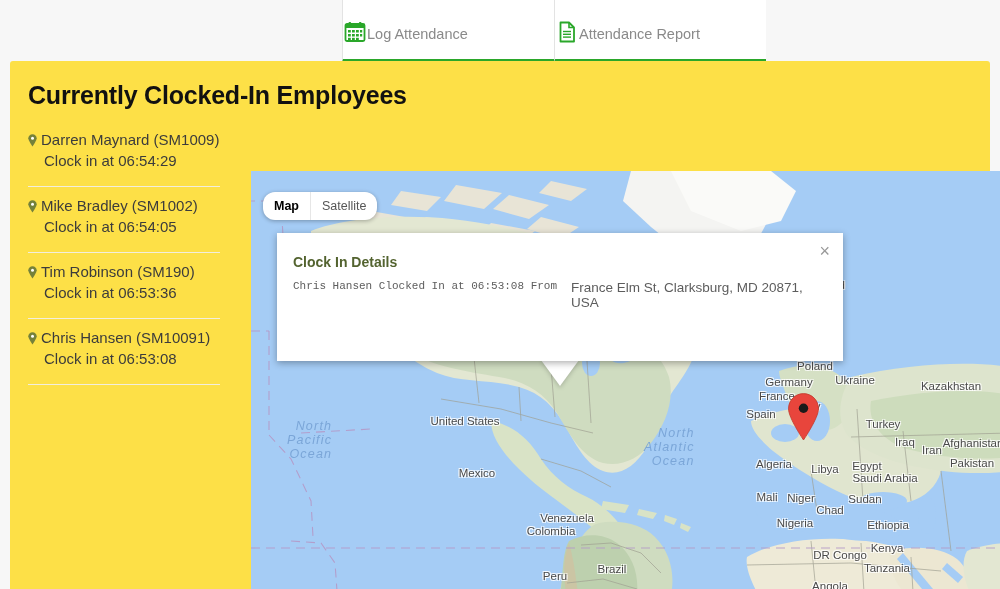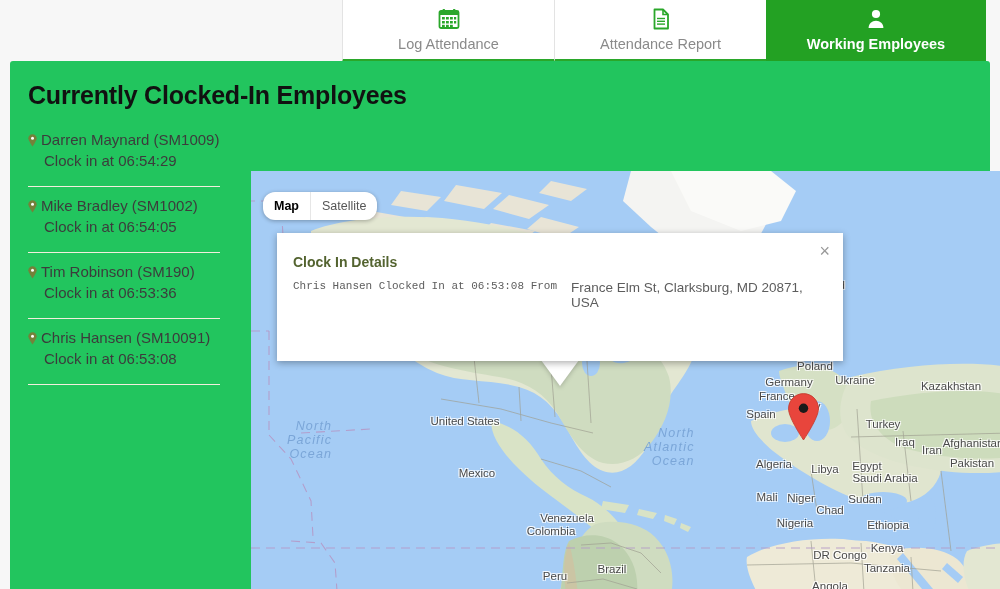--- a/index.html
+++ b/index.html
@@ -12,21 +12,21 @@
   #root { position: relative; width: 1000px; height: 589px; }
 
   
   .tabbar {
     position: absolute; left: 0; top: 0; width: 1000px; height: 62px;
   }
   .tab {
     position: absolute; top: 0; height: 62px;
     background: #ffffff;
     border-bottom: 3px solid #2aa72a;
-    display: flex; flex-direction: column;
+    display: flex; flex-direction: row;
     align-items: center; justify-content: flex-start;
     padding-top: 5px;
     cursor: pointer;
   }
   .tab.first { left: 342px; width: 212px; border-left: 1px solid #e3e3e3; }
   .tab.second { left: 554px; width: 212px; border-left: 1px solid #e3e3e3; }
   .tab.active {
     left: 766px; width: 220px;
     background: #23a123;
     border-bottom: 3px solid #23a123;
@@ -35,21 +35,21 @@
   .tab-label {
     font-size: 14.5px; color: #8a8a8a; margin-top: 3px;
     font-family: "Liberation Sans", sans-serif;
   }
   .tab.active .tab-label { color: #ffffff; font-weight: bold; font-size: 14.5px; }
 
   
   .panel {
     position: absolute; left: 10px; top: 61px;
     width: 980px; height: 528px;
-    background: #22c55e;
+    background: #fde047;
     border-radius: 3px 3px 0 0;
   }
   .page-title {
     position: absolute; left: 18px; top: 20px;
     font-size: 25px; font-weight: bold; color: #111;
     letter-spacing: -0.2px;
     font-family: "Liberation Sans", sans-serif;
   }
 
   
@@ -184,29 +184,20 @@
           <g stroke="#2aa72a" stroke-width="1.4">
             <line x1="8" y1="11.5" x2="16" y2="11.5"></line>
             <line x1="8" y1="14.3" x2="16" y2="14.3"></line>
             <line x1="8" y1="17.1" x2="16" y2="17.1"></line>
           </g>
         </svg>
       </span>
       <span class="tab-label">Attendance Report</span>
     </div>
 
-    <div class="tab active">
-      <span class="tab-icon">
-        <svg width="24" height="24" viewBox="0 0 24 24">
-          <circle cx="12" cy="7" r="4.1" fill="#ffffff"></circle>
-          <path d="M4.6 21 c0-4.4 3.3-7.3 7.4-7.3 s7.4 2.9 7.4 7.3 z" fill="#ffffff"></path>
-        </svg>
-      </span>
-      <span class="tab-label">Working Employees</span>
-    </div>
   </div>
 
   <div class="panel">
 
     <div class="page-title">Currently Clocked-In Employees</div>
 
     <div class="emp-list">
 
       <div class="emp-item">
         <div class="emp-text"><span class="pin-glyph"><svg width="9" height="13" viewBox="0 0 9 13" style="vertical-align:-2px">

